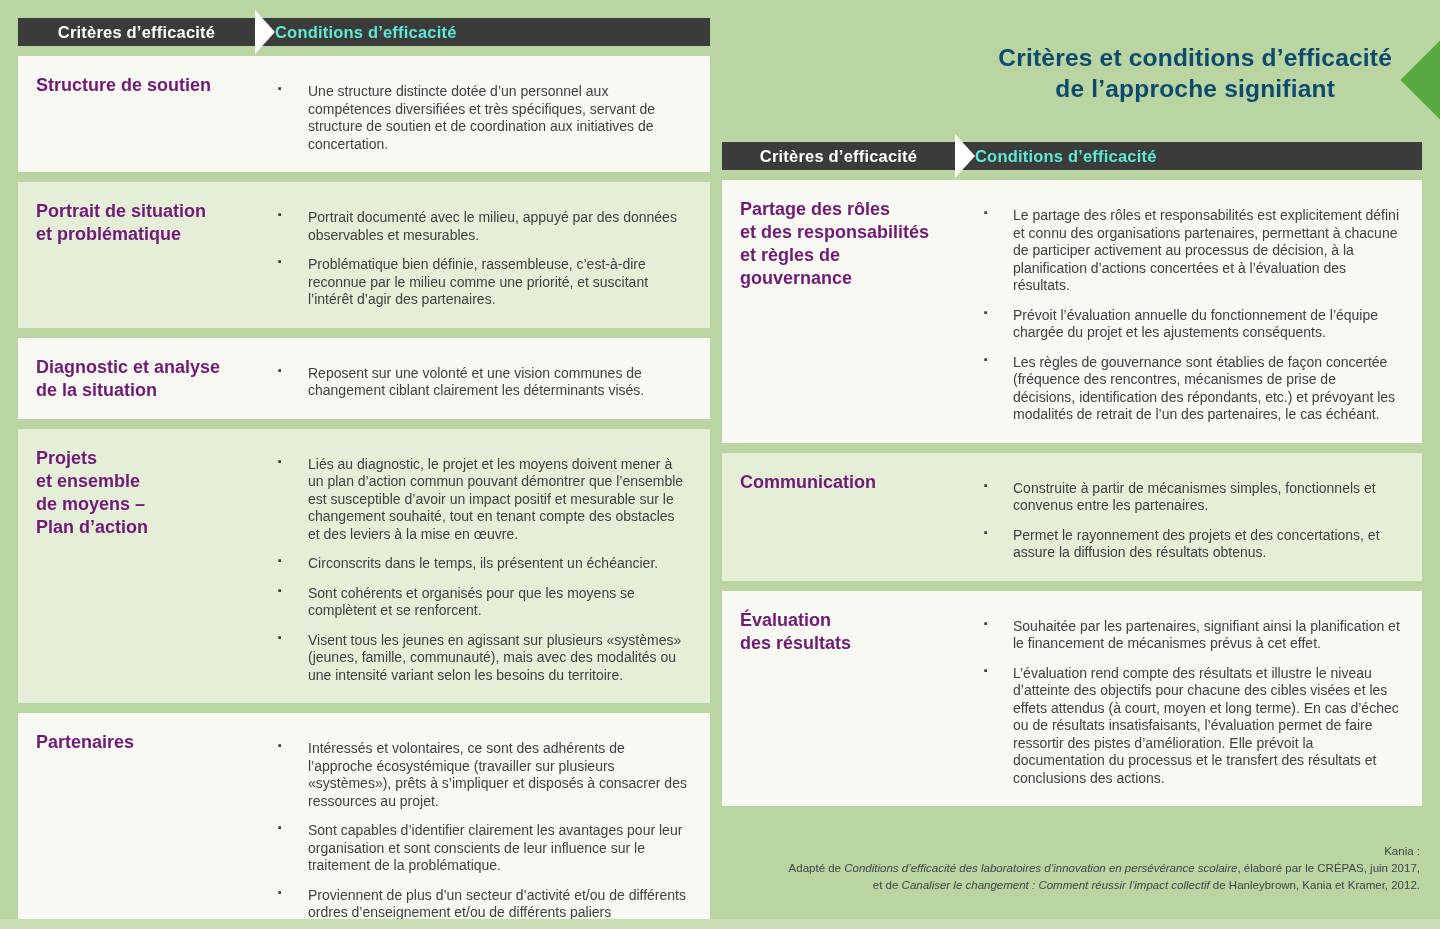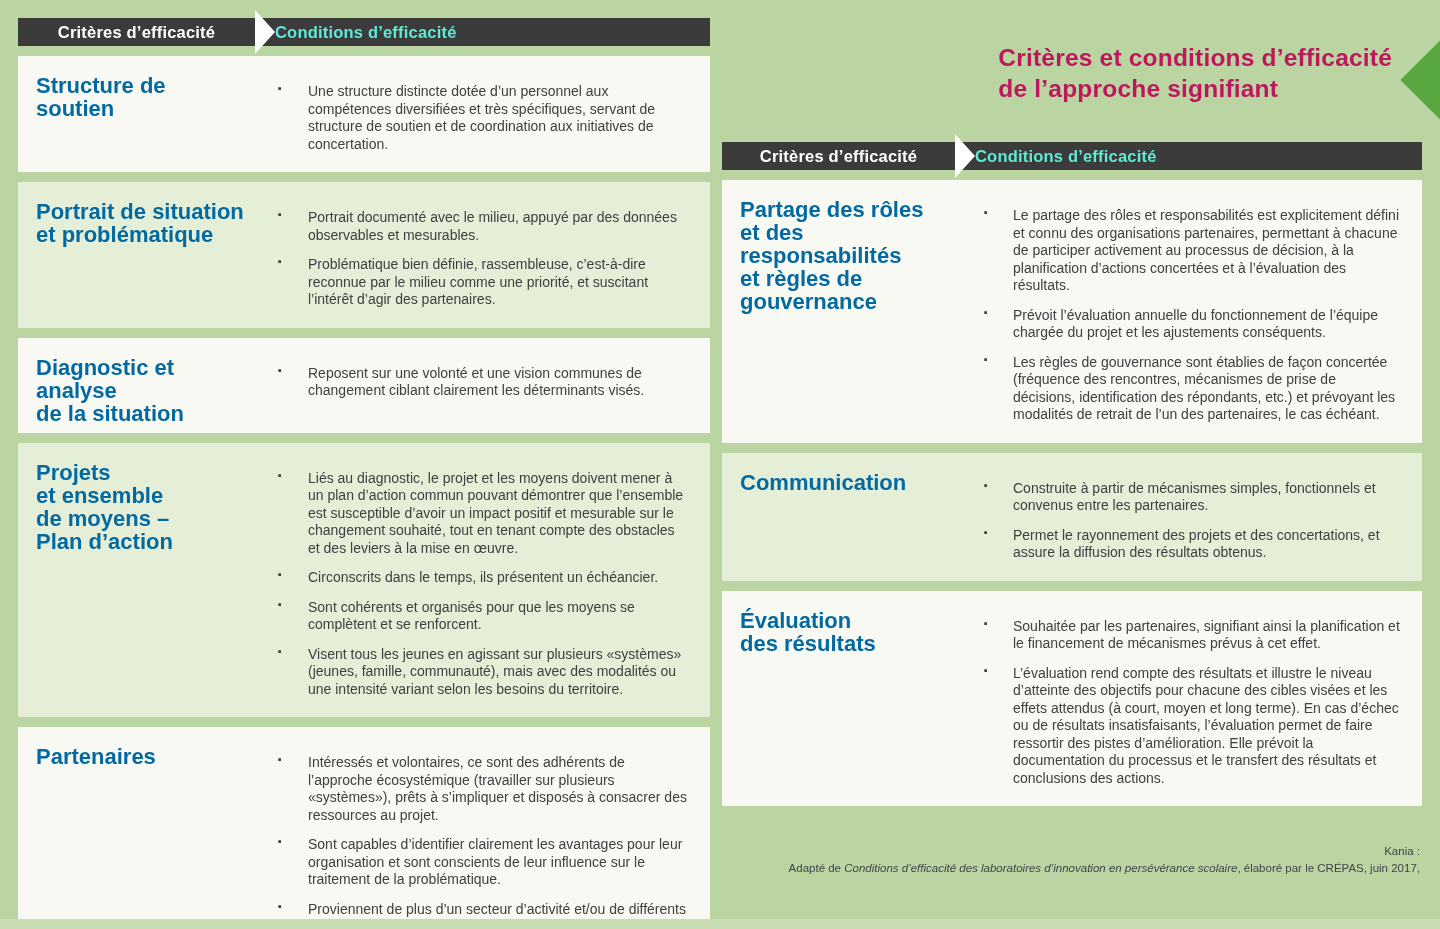--- a/index.html
+++ b/index.html
@@ -12,30 +12,30 @@
   .tbl-right{left:722px;top:142px;width:700px;}
 
   .thead{display:flex;align-items:center;background:#3b3b3b;height:28px;}
   .thead .hcrit{width:237px;text-align:center;color:#ffffff;font-weight:bold;font-size:16.5px;letter-spacing:.2px;}
   .tbl-right .thead .hcrit{width:233px;}
   .thead .harrow{width:0;height:0;border-top:22px solid transparent;border-bottom:22px solid transparent;border-left:20px solid #ffffff;}
   .thead .hcond{flex:1;color:#5eead4;font-weight:bold;font-size:16.5px;letter-spacing:.2px;}
 
   .row{display:flex;background:#f7f9f2;margin-top:10px;padding:13px 0 8px;}
   .row.tint{background:#e5efd8;}
-  .criterion{width:237px;box-sizing:border-box;padding:5px 8px 0 18px;color:#0369a1;font-weight:bold;font-size:22px;line-height:23px;white-space:pre-line;}
+  .criterion{width:237px;box-sizing:border-box;padding:5px 8px 0 18px;color:#701a75;font-weight:bold;font-size:18px;line-height:23px;white-space:pre-line;}
   .tbl-right .criterion{width:253px;}
   .bullets{flex:1;padding:2px 22px 0 0;margin:0;list-style:none;}
   .bullet{position:relative;padding-left:53px;margin:12px 0 11px;color:#3f4040;font-size:14px;line-height:17.5px;}
   .tbl-right .bullet{padding-left:38px;}
   .bullet::before{content:"·";position:absolute;left:22px;top:-3px;font-size:19px;font-weight:bold;color:#3f4040;}
   .tbl-right .bullet::before{left:8px;}
 
   
-  .title{position:absolute;top:42px;right:48px;text-align:left;color:#be185d;font-weight:bold;font-size:24.5px;line-height:31px;letter-spacing:.2px;}
+  .title{position:absolute;top:42px;right:48px;text-align:center;color:#0c4a6e;font-weight:bold;font-size:24.5px;line-height:31px;letter-spacing:.2px;}
   .diamond{position:absolute;left:1412px;top:52px;width:56px;height:56px;background:#58a83f;transform:rotate(45deg);}
 
   
   .source{position:absolute;right:20px;top:843px;width:700px;text-align:right;color:#3e4649;font-size:11.5px;line-height:17px;}
   .source .it{font-style:italic;}
 
   
   .bottom-band{position:absolute;left:0;right:0;bottom:0;height:10px;background:#c9ddb5;}
 </style>
 </head>
@@ -137,17 +137,18 @@
       <ul class="bullets">
         <li class="bullet">Souhaitée par les partenaires, signifiant ainsi la planification et le financement de mécanismes prévus à cet effet.</li>
         <li class="bullet">L’évaluation rend compte des résultats et illustre le niveau d’atteinte des objectifs pour chacune des cibles visées et les effets attendus (à court, moyen et long terme). En cas d’échec ou de résultats insatisfaisants, l’évaluation permet de faire ressortir des pistes d’amélioration. Elle prévoit la documentation du processus et le transfert des résultats et conclusions des actions.</li>
       </ul>
     </div>
   </div>
 
   <div class="source">
     <div>Kania :</div>
     <div><span>Adapté de </span><span class="it">Conditions d’efficacité des laboratoires d’innovation en persévérance scolaire</span><span>, élaboré par le CRÉPAS, juin 2017,</span></div>
+    <div><span>et de </span><span class="it">Canaliser le changement : Comment réussir l’impact collectif</span><span> de Hanleybrown, Kania et Kramer, 2012.</span></div>
   </div>
 
   <div class="bottom-band"></div>
 
 </div>
 
 </body></html>

